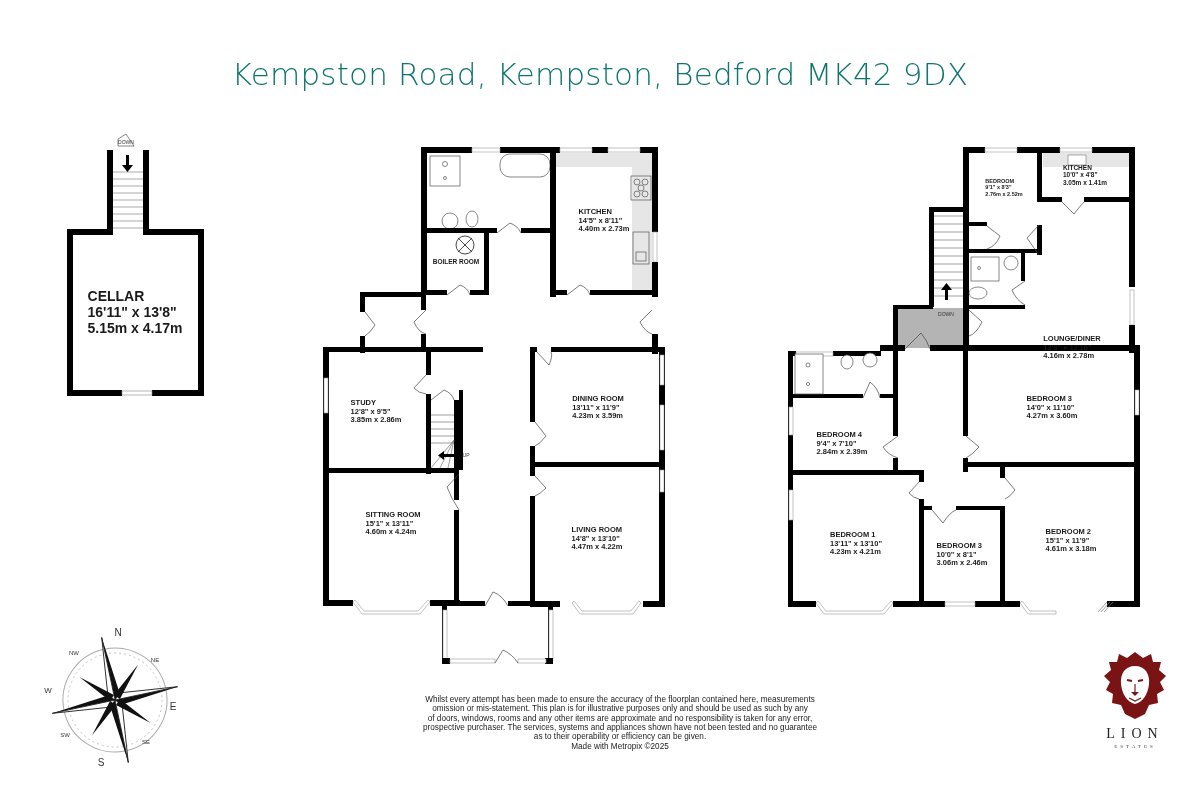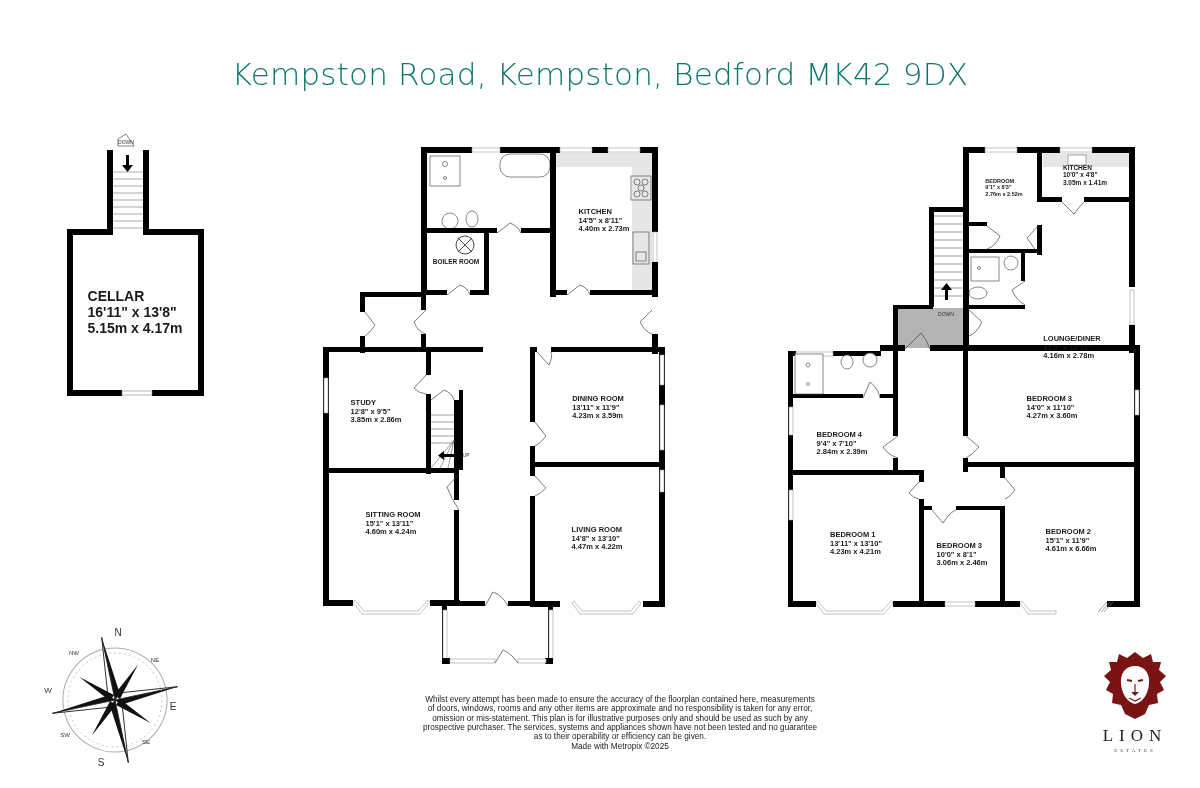--- a/index.html
+++ b/index.html
@@ -8,21 +8,21 @@
   svg.plan { position: absolute; left: 0; top: 0; }
   .room-label { position: absolute; text-align: left; font-family: "Liberation Sans", sans-serif; font-weight: bold; color: #1a1a1a; line-height: 1.15; white-space: nowrap; transform: translate(-50%, -50%); }
   .room-label .name { display: block; }
   .room-label .imp, .room-label .met { display: block; }
   .sz-l { font-size: 14px; }
   .sz-s { font-size: 7.5px; }
   .sz-xs { font-size: 6.5px; }
   .small-tag { position: absolute; font-family: "Liberation Sans", sans-serif; font-size: 5px; color: #333; transform: translate(-50%, -50%); }
   .disclaimer { position: absolute; left: 405px; top: 695px; width: 430px; text-align: center; font-family: "Liberation Sans", sans-serif; font-size: 8.2px; line-height: 1.14; color: #222; }
   .logo { position: absolute; left: 1090px; top: 650px; width: 90px; text-align: center; }
-  .logo .brand { font-family: "Liberation Serif", serif; font-size: 17px; letter-spacing: 6px; color: #222; margin-top: 2px; }
+  .logo .brand { font-family: "Liberation Serif", serif; font-size: 14px; letter-spacing: 6px; color: #222; margin-top: 2px; }
   .logo .sub { font-family: "Liberation Serif", serif; font-size: 5px; letter-spacing: 3px; color: #444; margin-top: 2px; }
 </style>
 </head>
 <body>
 
 <div class="title">Kempston Road, Kempston, Bedford MK42 9DX</div>
 
 <svg class="plan" width="1200" height="788" viewBox="0 0 1200 788">
   <g fill="#000">
 
@@ -412,27 +412,27 @@
   <span class="met">4.23m  x 4.21m</span>
 </div>
 <div class="room-label sz-s" style="left:962px;top:555px;">
   <span class="name">BEDROOM 3</span>
   <span class="imp">10'0"  x 8'1"</span>
   <span class="met">3.06m  x 2.46m</span>
 </div>
 <div class="room-label sz-s" style="left:1071px;top:541px;">
   <span class="name">BEDROOM 2</span>
   <span class="imp">15'1"  x 11'9"</span>
-  <span class="met">4.61m  x 6.66m</span>
+  <span class="met">4.61m  x 3.18m</span>
 </div>
 
 <div class="disclaimer">
   <div>Whilst every attempt has been made to ensure the accuracy of the floorplan contained here, measurements</div>
+  <div>omission or mis-statement. This plan is for illustrative purposes only and should be used as such by any</div>
   <div>of doors, windows, rooms and any other items are approximate and no responsibility is taken for any error,</div>
-  <div>omission or mis-statement. This plan is for illustrative purposes only and should be used as such by any</div>
   <div>prospective purchaser. The services, systems and appliances shown have not been tested and no guarantee</div>
   <div>as to their operability or efficiency can be given.</div>
   <div>Made with Metropix ©2025</div>
 </div>
 
 <div class="logo">
   <svg width="64" height="70" viewBox="0 0 64 70">
     <path d="M32 2 L40 8 L48 4 L50 12 L58 12 L56 20 L63 26 L57 32 L61 40 L54 44 L55 53 L46 55 L42 64 L32 69 L22 64 L18 55 L9 53 L10 44 L3 40 L7 32 L1 26 L8 20 L6 12 L14 12 L16 4 L24 8 Z" fill="#7a1414"></path>
     <path d="M32 16 C42 16 47 24 46 34 C45 44 40 52 32 54 C24 52 19 44 18 34 C17 24 22 16 32 16 Z" fill="#fff"></path>
     <path d="M24 30 L29 31 M35 31 L40 30" stroke="#7a1414" stroke-width="2"></path>

